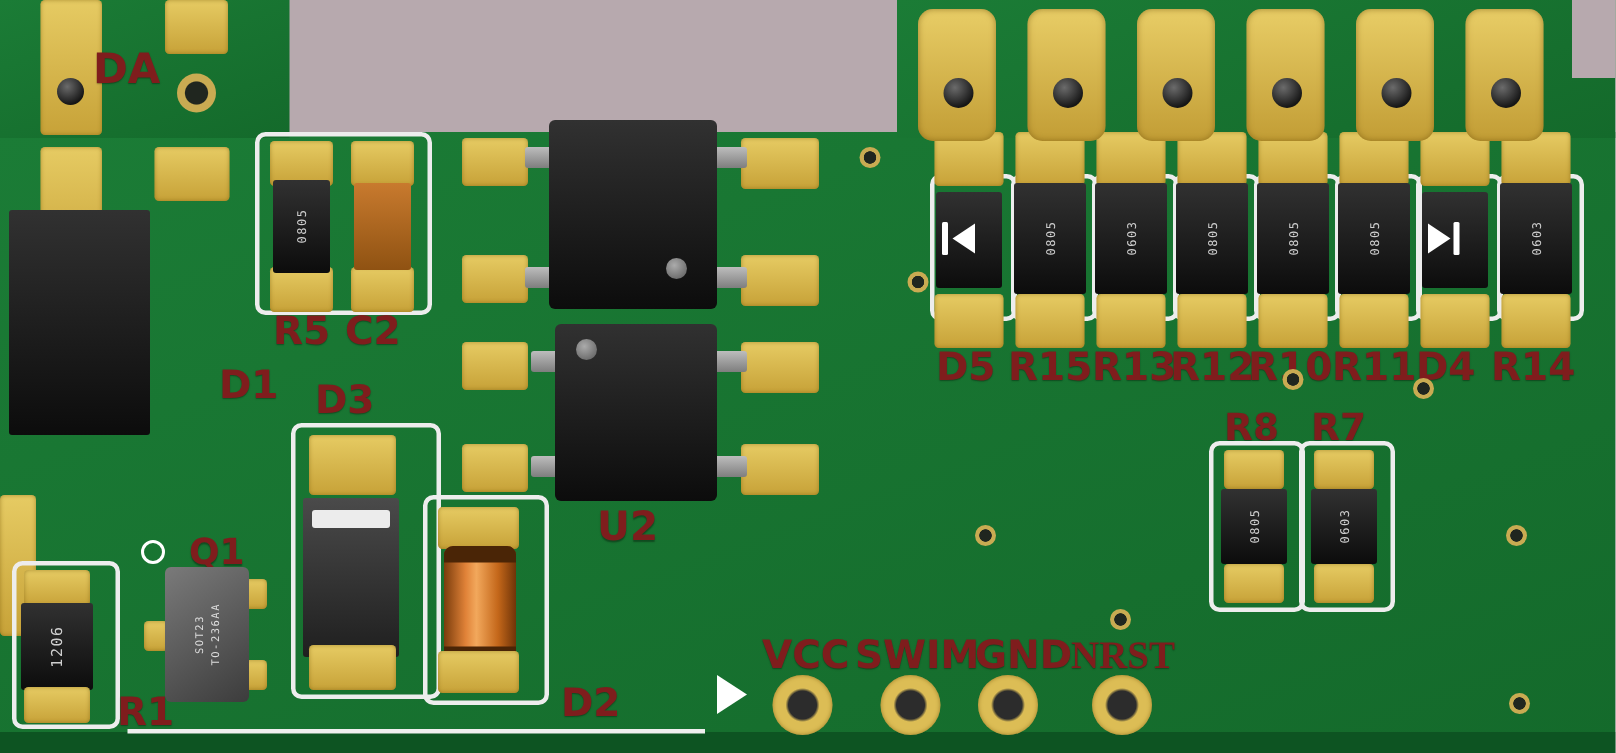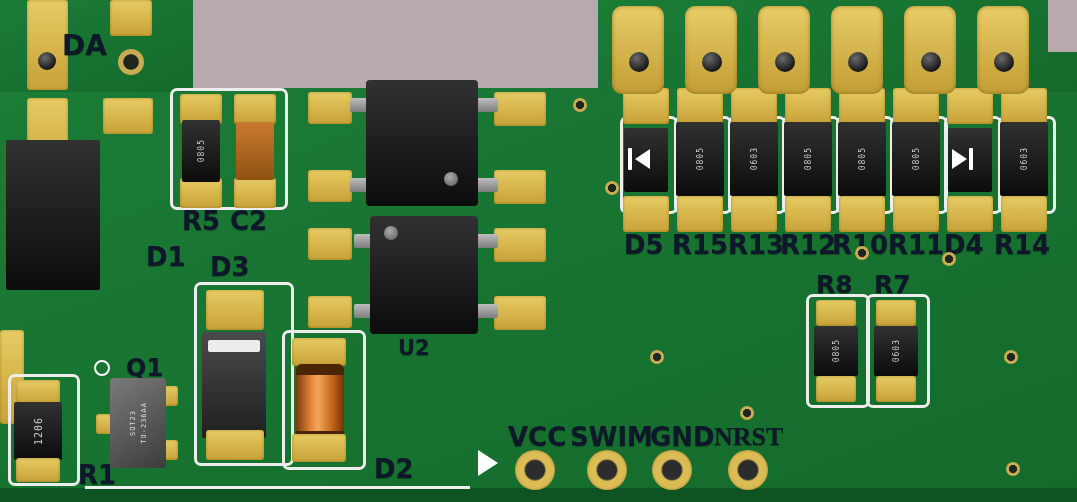--- a/index.html
+++ b/index.html
@@ -5,21 +5,21 @@
   html,body{margin:0;padding:0;}
   .scene{position:relative;width:1077px;height:502px;background:#b7a9ae;overflow:hidden;font-family:"DejaVu Sans","Liberation Sans",sans-serif;}
   .board{position:absolute;background:linear-gradient(160deg,#1b7c36,#146a2b);}
   .board-edge{position:absolute;background:#0d5422;}
   .bgcut{position:absolute;background:#b7a9ae;}
   .pad{position:absolute;background:linear-gradient(180deg,#e6cb63,#c7a238);border-radius:3px;box-shadow:inset 0 0 3px rgba(120,90,10,.55);}
   .cpad{position:absolute;background:linear-gradient(180deg,#e8cd66,#c29d35);border-radius:10px;box-shadow:inset 0 0 4px rgba(110,80,10,.6);}
   .hole{position:absolute;border-radius:50%;background:radial-gradient(circle at 38% 32%,#6b6b6b,#161616 72%);}
   .body-b{position:absolute;background:linear-gradient(180deg,#313131,#0c0c0c);border-radius:2px;display:flex;align-items:center;justify-content:center;}
   .outline{position:absolute;border:3px solid #ededed;border-radius:7px;}
-  .lbl{position:absolute;color:#0f172a;font-size:26px;font-weight:600;line-height:1;text-shadow:0 1px 1px rgba(0,0,0,.35);white-space:nowrap;}
+  .lbl{position:absolute;color:#7f1d1d;font-size:26px;font-weight:600;line-height:1;text-shadow:0 1px 1px rgba(0,0,0,.35);white-space:nowrap;}
   .vmark{writing-mode:vertical-rl;transform:rotate(180deg);color:#cfcfcf;font-size:8px;font-family:"DejaVu Sans Mono","Liberation Mono",monospace;letter-spacing:1px;}
   .via{position:absolute;border-radius:50%;background:radial-gradient(circle,#20261f 0 40%,#c9ab52 44% 100%);}
   .rpad{position:absolute;border-radius:50%;background:radial-gradient(circle,#2c2c2c 0 33%,#dcbd55 40% 100%);box-shadow:inset 0 0 3px rgba(110,80,10,.6);}
   .lead{position:absolute;background:linear-gradient(180deg,#bdbdbd,#7e7e7e);border-radius:2px;}
   .dot{position:absolute;border-radius:50%;background:radial-gradient(circle at 40% 35%,#ababab,#585858);}
   .tri-r{position:absolute;width:0;height:0;border-top:10px solid transparent;border-bottom:10px solid transparent;border-left:15px solid #fff;}
   .tri-l{position:absolute;width:0;height:0;border-top:10px solid transparent;border-bottom:10px solid transparent;border-right:15px solid #fff;}
   .bar{position:absolute;background:#fff;border-radius:1px;}
   .gray-body{position:absolute;background:linear-gradient(145deg,#7a7a7a,#3c3c3c);border-radius:4px;display:flex;align-items:center;justify-content:center;gap:3px;}
   .stripe{position:absolute;background:#ececec;border-radius:2px;}
@@ -108,21 +108,21 @@
   <div class="lead" style="left:476px;top:98px;width:22px;height:14px;"></div>
   <div class="lead" style="left:476px;top:178px;width:22px;height:14px;"></div>
   <div class="lead" style="left:354px;top:234px;width:20px;height:14px;"></div>
   <div class="lead" style="left:354px;top:304px;width:20px;height:14px;"></div>
   <div class="lead" style="left:476px;top:234px;width:22px;height:14px;"></div>
   <div class="lead" style="left:476px;top:304px;width:22px;height:14px;"></div>
   <div class="body-b" style="left:366px;top:80px;width:112px;height:126px;border-radius:4px;"></div>
   <div class="dot" style="left:444px;top:172px;width:14px;height:14px;"></div>
   <div class="body-b" style="left:370px;top:216px;width:108px;height:118px;border-radius:4px;"></div>
   <div class="dot" style="left:384px;top:226px;width:14px;height:14px;"></div>
-  <div class="lbl" style="left:398px;top:338px;font-size:21px;">U2</div>
+  <div class="lbl" style="left:398px;top:338px;font-size:27px;">U2</div>
 
   <div class="outline" style="left:620px;top:116px;width:52px;height:92px;"></div>
   <div class="outline" style="left:674px;top:116px;width:52px;height:92px;"></div>
   <div class="outline" style="left:728px;top:116px;width:52px;height:92px;"></div>
   <div class="outline" style="left:782px;top:116px;width:52px;height:92px;"></div>
   <div class="outline" style="left:836px;top:116px;width:52px;height:92px;"></div>
   <div class="outline" style="left:890px;top:116px;width:52px;height:92px;"></div>
   <div class="outline" style="left:944px;top:116px;width:52px;height:92px;"></div>
   <div class="outline" style="left:998px;top:116px;width:52px;height:92px;"></div>
 

